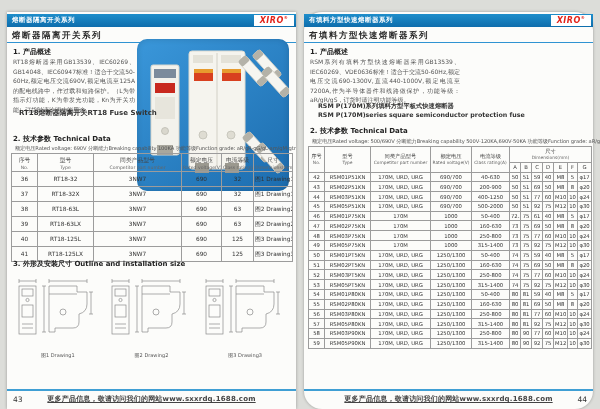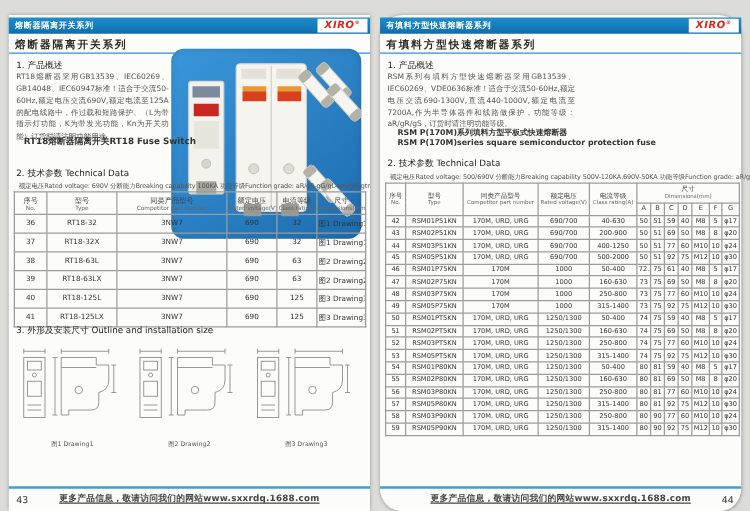--- a/index.html
+++ b/index.html
@@ -11,21 +11,21 @@
 
   .bar{position:absolute;top:2px;left:0;right:0;height:13px;background:linear-gradient(#1e8ecb,#0e6dac);display:flex;align-items:center;}
   .bar-title{flex:1;color:#fff;font-size:6.5px;font-weight:bold;padding-left:5px;letter-spacing:.5px;white-space:nowrap;}
   .logo-box{background:#fff;height:11px;min-width:36px;margin:1px 2px 1px 0;display:flex;align-items:center;justify-content:center;padding:0 2px;}
   .logo{color:#e2231a;font-weight:bold;font-style:italic;font-size:8px;letter-spacing:.5px;line-height:1;}
   .logo sup{font-size:4px;}
 
   .page-title{position:absolute;top:18px;left:5px;font-size:8.5px;font-weight:bold;color:#2b2b2b;letter-spacing:1.5px;white-space:nowrap;}
   .title-rule{position:absolute;top:29.5px;left:0;right:0;height:1.5px;background:#2f93d2;}
 
-  .sec{position:absolute;font-size:7px;font-weight:normal;color:#222;white-space:nowrap;}
+  .sec{position:absolute;font-size:7px;font-weight:bold;color:#222;white-space:nowrap;}
   .desc{position:absolute;font-size:6px;color:#555;line-height:1.6;text-align:justify;}
   .product-name{position:absolute;font-size:7px;font-weight:bold;color:#333;white-space:nowrap;}
   .product-name-sub{position:absolute;font-size:6.3px;font-weight:bold;color:#333;white-space:nowrap;}
   .note{position:absolute;font-size:5.2px;color:#555;white-space:nowrap;letter-spacing:-.1px;}
 
   .photo{position:absolute;top:27px;left:130px;width:152px;height:152px;border-radius:10px;
          background:linear-gradient(140deg,#3a97da,#1c6cae);box-shadow:inset 0 0 6px rgba(0,0,0,.15);}
   .photo svg{display:block;width:100%;height:100%;}
 
   .tbl-wrap{position:absolute;left:4px;right:4px;}

